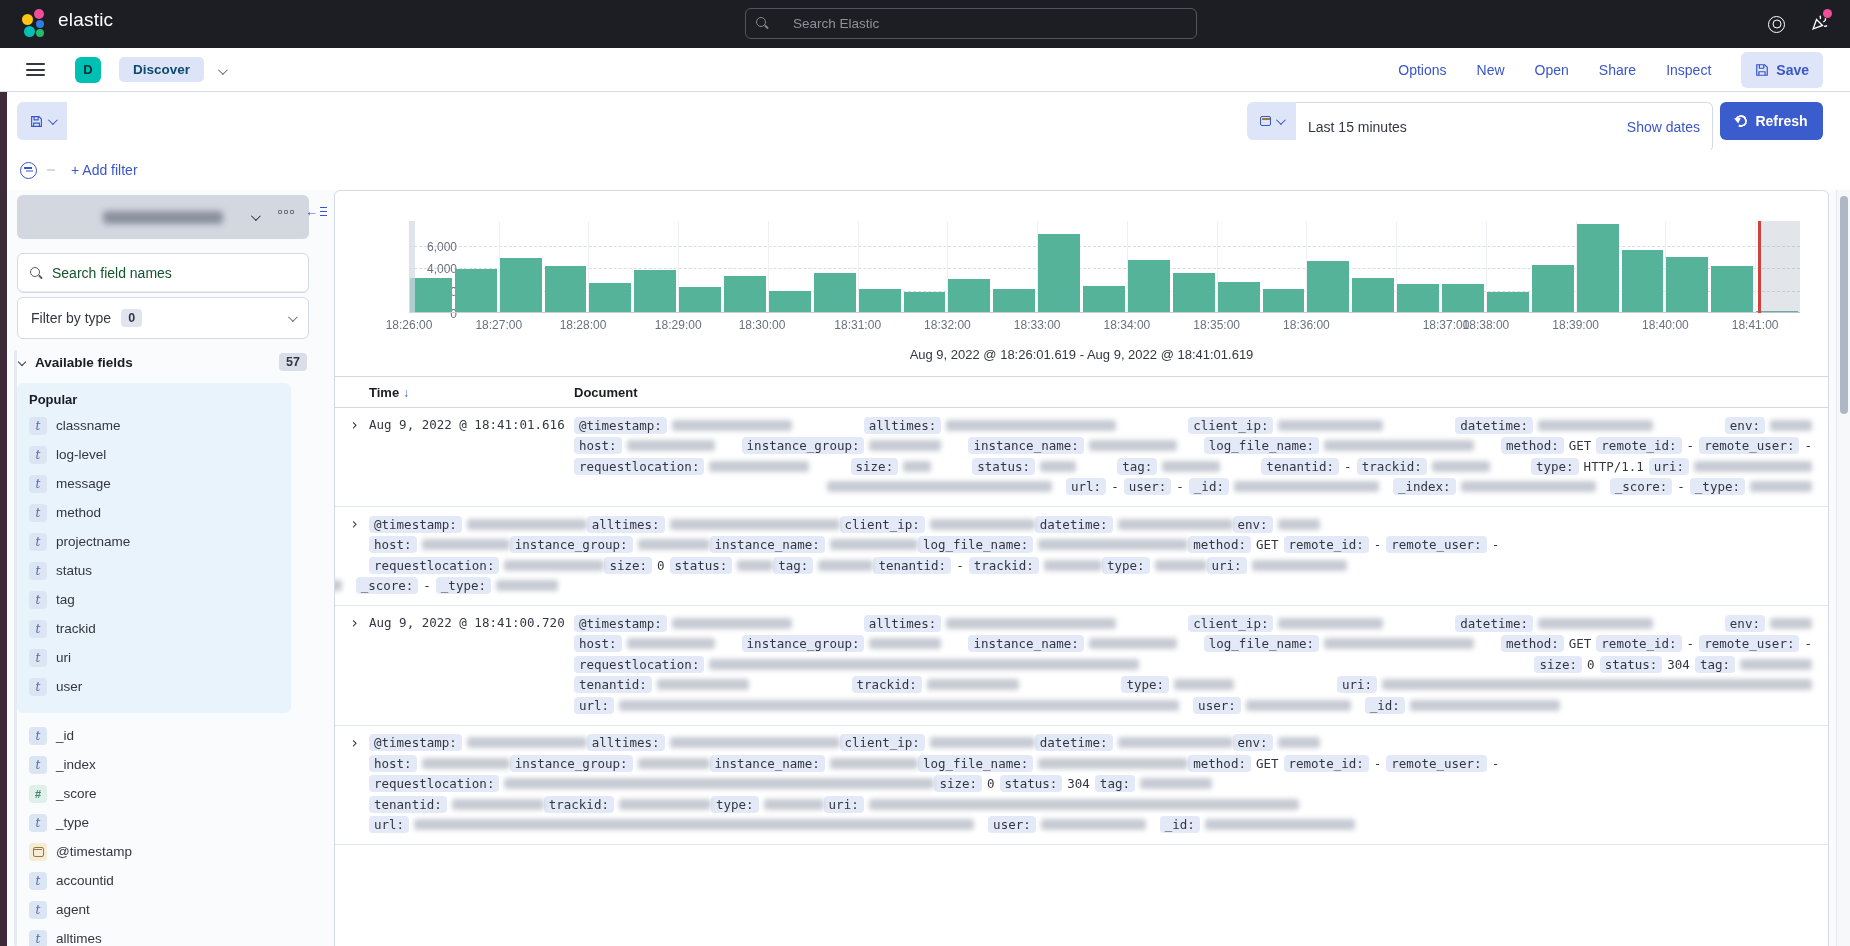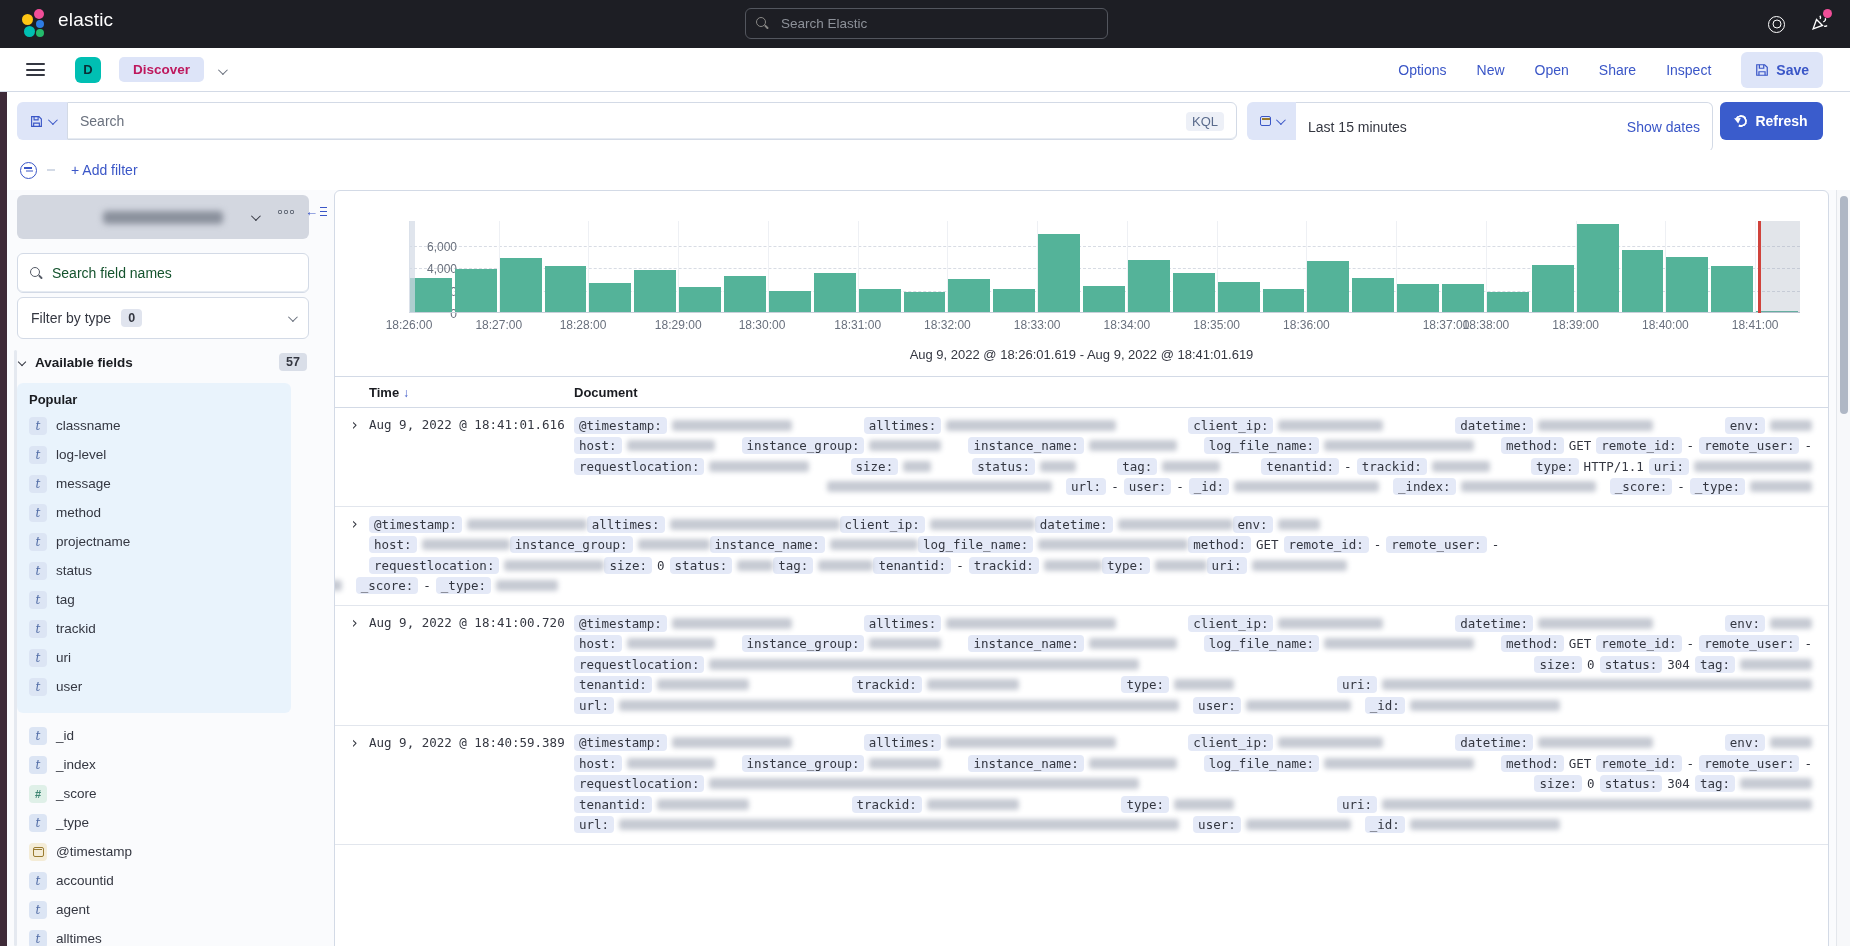--- a/index.html
+++ b/index.html
@@ -6,39 +6,39 @@
   html,body { width:1850px; height:946px; overflow:hidden; background:#FFFFFF;
     font-family:"Liberation Sans", sans-serif; color:#343741; }
 
   
   .topbar { position:absolute; left:0; top:0; width:1850px; height:48px; background:#1D1E24;
     display:flex; align-items:center; z-index:5; }
   .logo-wrap { display:flex; gap:10px; margin-left:22px; }
   .logo-dots { position:relative; width:26px; height:30px; }
   .logo-dots i { position:absolute; border-radius:50%; }
   .logo-text { color:#FFFFFF; font-size:19px; letter-spacing:.2px; }
-  .global-search { position:absolute; left:745px; top:8px; width:363px; height:31px;
+  .global-search { position:absolute; left:745px; top:8px; width:452px; height:31px;
     background:#1D1E24; border:1px solid #53565E; border-radius:6px; display:flex; align-items:center;
-    gap:12px; padding:0 10px; }
+    gap:24px; padding:0 10px; }
   .global-search .ph { color:#8D9199; font-size:13.5px; }
   .top-icons { position:absolute; right:22px; top:0; height:48px; display:flex; align-items:center; gap:26px; }
   .help-ic { width:17px; height:17px; border:1.6px solid #fff; border-radius:50%; position:relative; }
   .help-ic::after { content:""; position:absolute; left:50%; top:50%; transform:translate(-50%,-50%);
     width:7px; height:7px; border:1.6px solid #fff; border-radius:50%; }
   .news-wrap { position:relative; }
   .news-dot { position:absolute; right:-4px; top:-5px; width:9px; height:9px; border-radius:50%; background:#F04E98; }
 
   
   .navbar { position:absolute; left:0; top:48px; width:1850px; height:44px; background:#fff;
     border-bottom:1px solid #D3DAE6; display:flex; align-items:center; z-index:4; }
   .hamburger { width:19px; height:13px; margin-left:26px; display:flex; flex-direction:column; justify-content:space-between; cursor:pointer; }
   .hamburger i { height:2px; background:#343741; border-radius:1px; }
   .space-avatar { width:26px; height:26px; border-radius:6px; background:#00BFB3; color:#0A2E36;
     font-weight:bold; font-size:13px; display:flex; align-items:center; justify-content:center; margin-left:30px; }
-  .crumb-pill { margin-left:18px; background:#DDE4F8; color:#be185d; font-weight:bold; font-size:13.5px;
+  .crumb-pill { margin-left:18px; background:#DDE4F8; color:#0c4a6e; font-weight:bold; font-size:13.5px;
     padding:5px 14px; border-radius:5px; }
   .crumb-chev { margin-left:14px; }
   .chev { display:inline-block; width:7px; height:7px; border-right:1.8px solid #69707D; border-bottom:1.8px solid #69707D; transform:rotate(45deg) translateY(-2px); }
   .nav-right { margin-left:auto; margin-right:27px; display:flex; align-items:center; gap:30px; }
   .nav-link { color:#3A56C7; font-size:14px; cursor:pointer; }
   .save-btn { display:flex; align-items:center; gap:7px; background:#DEE5F8; color:#3A56C7;
     font-size:14px; font-weight:bold; height:36px; padding:0 14px; border-radius:6px; cursor:pointer; }
 
   
   .querybar { position:absolute; left:0; top:92px; width:1850px; height:58px; background:#fff; }
@@ -212,24 +212,20 @@
 </div>
 
 <div class="querybar">
   <div class="savequery-btn">
     <svg width="13" height="13" viewBox="0 0 16 16" fill="none" stroke="currentColor" stroke-width="1.4">
       <path d="M2 2h9l3 3v9H2z"></path>
         <path d="M5 2v4h5V2"></path>
         <path d="M4.5 14v-4h7v4"></path>
     </svg>
     <span class="chev"></span>
-  </div>
-  <div class="search-input">
-    <span class="ph">Search</span>
-    <span class="kql-badge">KQL</span>
   </div>
   <div class="datepick-btn">
     <span class="cal-mini" style="border-color:#3A56C7"></span>
     <span class="chev"></span>
   </div>
   <div class="date-field">
     <span class="date-val">Last 15 minutes</span>
     <span class="show-dates">Show dates</span>
   </div>
   <div class="refresh-btn">
@@ -759,21 +755,20 @@
                 </span>
                 <span class="ditem">
                   <span class="dbadge">_id:</span>
                   <span class="dblur" style="width: 150px;"></span>
                 </span>
               </div>
             </div>
           </div>
           <div class="t-row">
             <div class="expand">›</div>
-            <div class="row-time">Aug 9, 2022 @ 18:40:59.389</div>
             <div class="doc-cell">
               <div class="dline between">
                 <span class="ditem">
                   <span class="dbadge">@timestamp:</span>
                   <span class="dblur" style="width: 120px;"></span>
                 </span>
                 <span class="ditem">
                   <span class="dbadge">alltimes:</span>
                   <span class="dblur" style="width: 170px;"></span>
                 </span>

